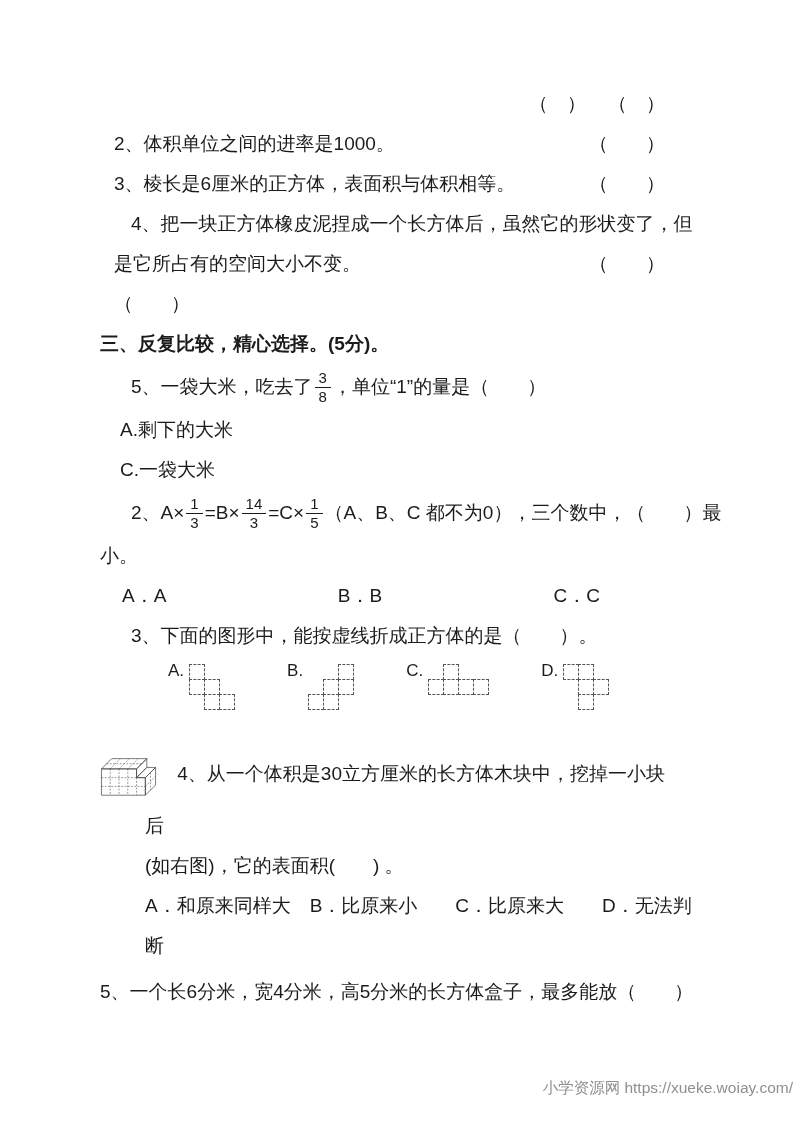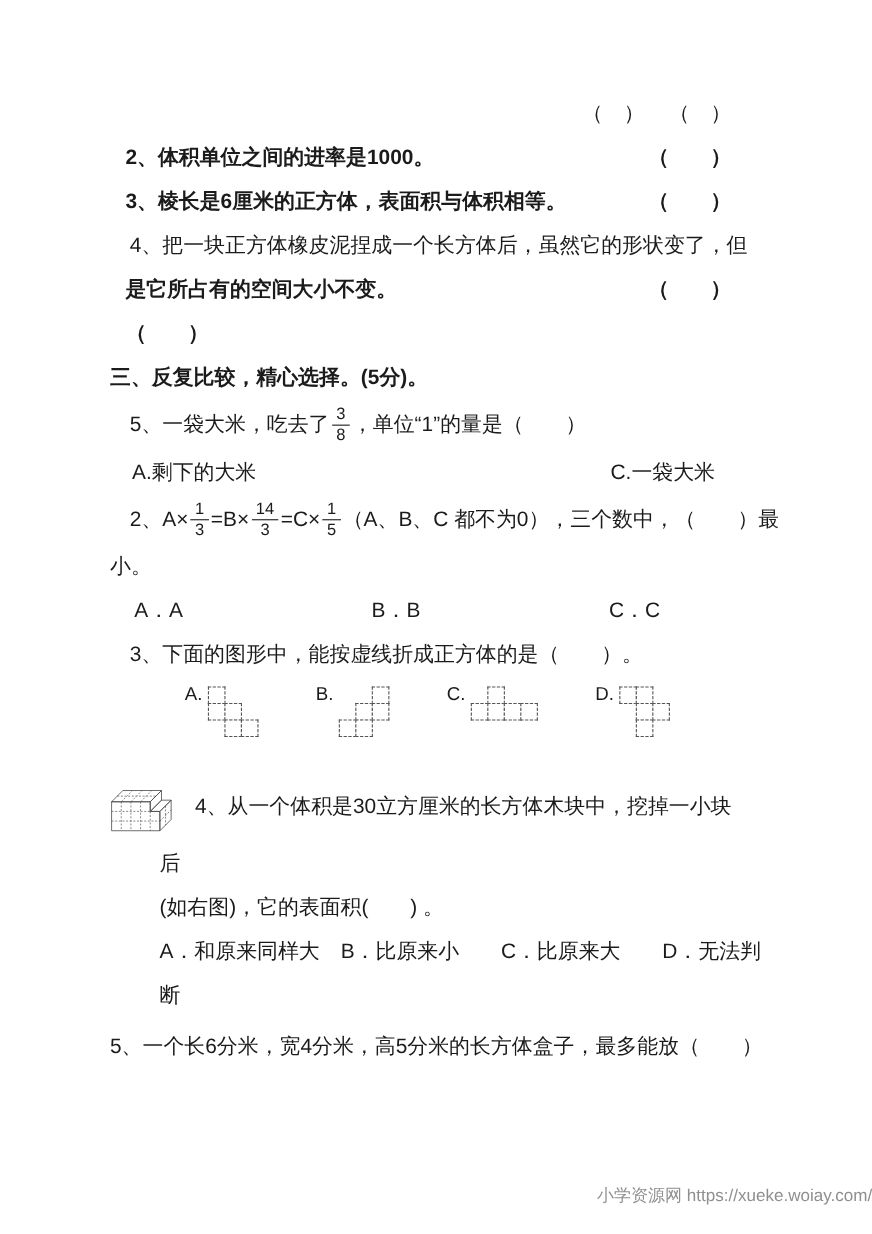--- a/index.html
+++ b/index.html
@@ -4,34 +4,34 @@
 <style>
   html,body { margin:0; padding:0; background:#ffffff; }
   .page {
     width:793px; height:1122px; position:relative; overflow:hidden;
     background:#ffffff;
     font-family:"Liberation Sans","DejaVu Sans",sans-serif;
     font-size:19px; color:#1b1b1b;
   }
   .content { padding:84px 128px 0 100px; }
   .line { line-height:40px; white-space:nowrap; }
-  .ml { margin-left:18px; }
+  .ml { margin-left:31px; }
   .ml45 { margin-left:45px; }
-  .jline { display:flex; justify-content:space-between; line-height:40px; margin-left:14px; white-space:nowrap;font-weight:bold; }
+  .jline { display:flex; justify-content:space-between; line-height:40px; margin-left:14px; white-space:nowrap; }
   .top-parens { display:flex; justify-content:flex-end; gap:22px; line-height:40px; }
   .sec-title { font-weight:700; line-height:40px; white-space:nowrap; }
   .fracline { line-height:46px; white-space:nowrap; }
   .frac {
     display:inline-flex; flex-direction:column; align-items:center;
     vertical-align:middle; line-height:1.1; font-size:15px; margin:0 2px;
   }
   .frac .num { border-bottom:1.6px solid #1b1b1b; padding:0 4px 1px; }
   .frac .den { padding-top:1px; }
   .opts { display:flex; justify-content:space-between; line-height:40px; white-space:nowrap; }
-  .opts-q1 { width:530px; margin-left:20px; }
+  .opts-q1 { width:530px; margin-left:20px;flex-direction:column; }
   .opts-q2 { width:478px; margin-left:22px;justify-content:space-between; }
   .nets { display:flex; align-items:flex-start; gap:52px; margin-left:68px; margin-top:6px; height:70px; }
   .net { display:flex; gap:5px; align-items:flex-start; }
   .net-label { line-height:18px; font-size:17px; }
   .net-grid { position:relative; margin-top:2px; }
   .net-cell { position:absolute; width:16px; height:16px; box-sizing:border-box;
               border:1px dashed #555; background:#fff; }
   .q4row { display:flex; align-items:center; gap:10px; line-height:40px; margin-top:10px; white-space:nowrap; }
   .q5 { margin-top:6px; }
   .footer {

